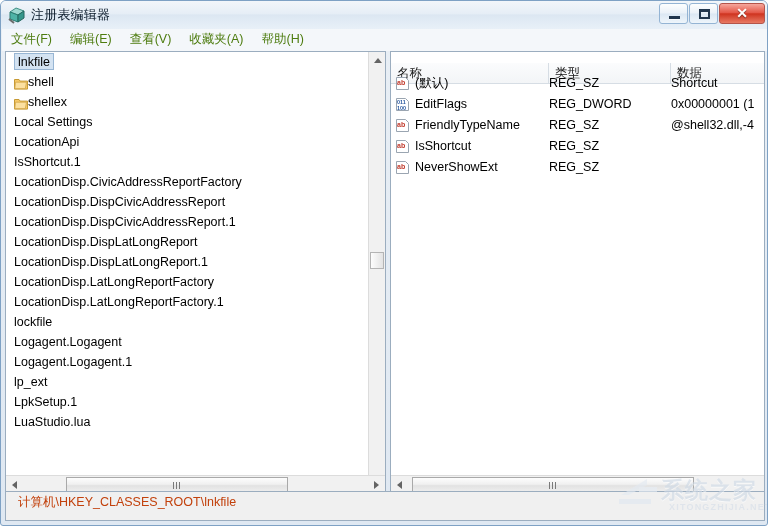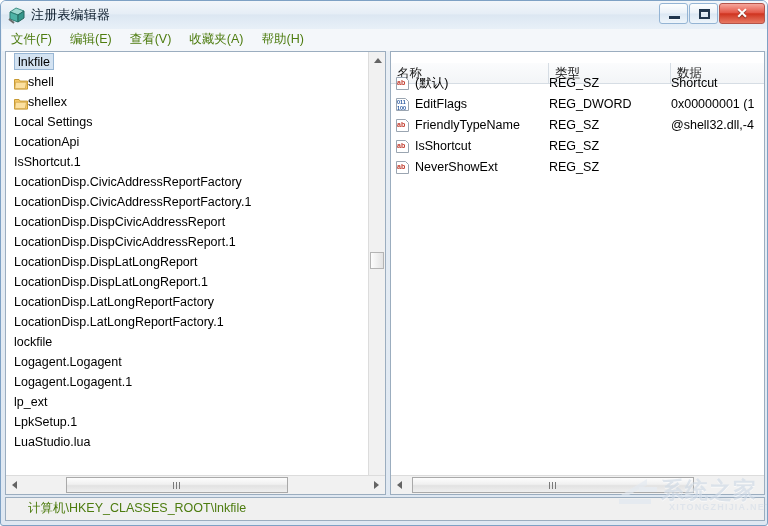--- a/index.html
+++ b/index.html
@@ -308,28 +308,28 @@
     position: absolute;
     left: 4px; top: 3px;
     width: 15px; height: 15px;
   }
 
   
   .statusbar {
     position: absolute;
     left: 4px; bottom: 4px;
     width: 760px;
-    height: 24px;
+    height: 30px;
     background: #f0f0f0;
     border: 1px solid #9badbf;
     box-sizing: border-box;
     font-size: 12.5px;
     line-height: 20px;
-    padding-left: 22px;
-    color: #4d7c0f;
+    padding-left: 12px;
+    color: #c2410c;
     white-space: nowrap;
     overflow: hidden;
   }
 
   
   .watermark {
     position: absolute;
     right: 2px;
     bottom: 2px;
     width: 148px;
@@ -409,21 +409,20 @@
                 <path d="M1.5,4.2 h11 l-1.2,6.4 H0.8 Z" fill="#fbe0a0" stroke="#d2a74a" stroke-width="0.8"></path>
               </svg></span><span class="tree-label">shell</span></div>
           <div class="tree-row child"><span class="folder-ico"><svg width="14" height="12" viewBox="0 0 14 12">
                 <path d="M0.5,1.5 h4.5 l1.2,1.6 H13.5 v8 H0.5 Z" fill="#f5c96a" stroke="#c79a34" stroke-width="1"></path>
                 <path d="M1.5,4.2 h11 l-1.2,6.4 H0.8 Z" fill="#fbe0a0" stroke="#d2a74a" stroke-width="0.8"></path>
               </svg></span><span class="tree-label">shellex</span></div>
           <div class="tree-row"><span class="tree-label">Local Settings</span></div>
           <div class="tree-row"><span class="tree-label">LocationApi</span></div>
           <div class="tree-row"><span class="tree-label">IsShortcut.1</span></div>
           <div class="tree-row"><span class="tree-label">LocationDisp.CivicAddressReportFactory</span></div>
-          <div class="tree-row"><span class="tree-label">LocationDisp.CivicAddressReportFactory.1</span></div>
           <div class="tree-row"><span class="tree-label">LocationDisp.DispCivicAddressReport</span></div>
           <div class="tree-row"><span class="tree-label">LocationDisp.DispCivicAddressReport.1</span></div>
           <div class="tree-row"><span class="tree-label">LocationDisp.DispLatLongReport</span></div>
           <div class="tree-row"><span class="tree-label">LocationDisp.DispLatLongReport.1</span></div>
           <div class="tree-row"><span class="tree-label">LocationDisp.LatLongReportFactory</span></div>
           <div class="tree-row"><span class="tree-label">LocationDisp.LatLongReportFactory.1</span></div>
           <div class="tree-row"><span class="tree-label">lockfile</span></div>
           <div class="tree-row"><span class="tree-label">Logagent.Logagent</span></div>
           <div class="tree-row"><span class="tree-label">Logagent.Logagent.1</span></div>
           <div class="tree-row"><span class="tree-label">lp_ext</span></div>

